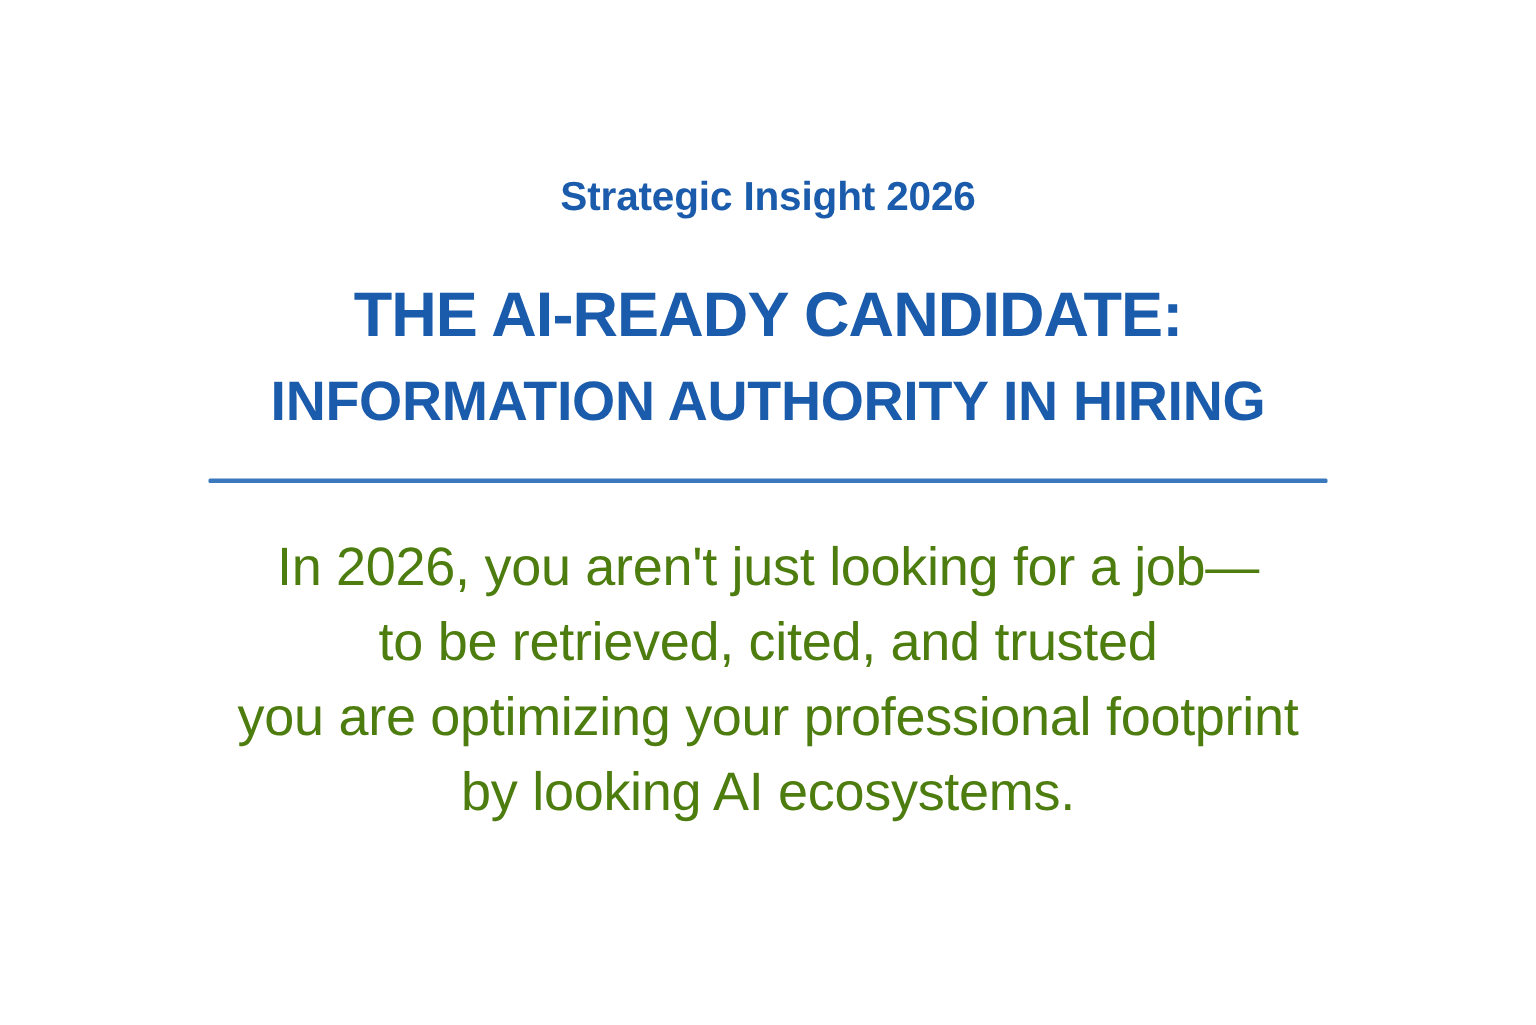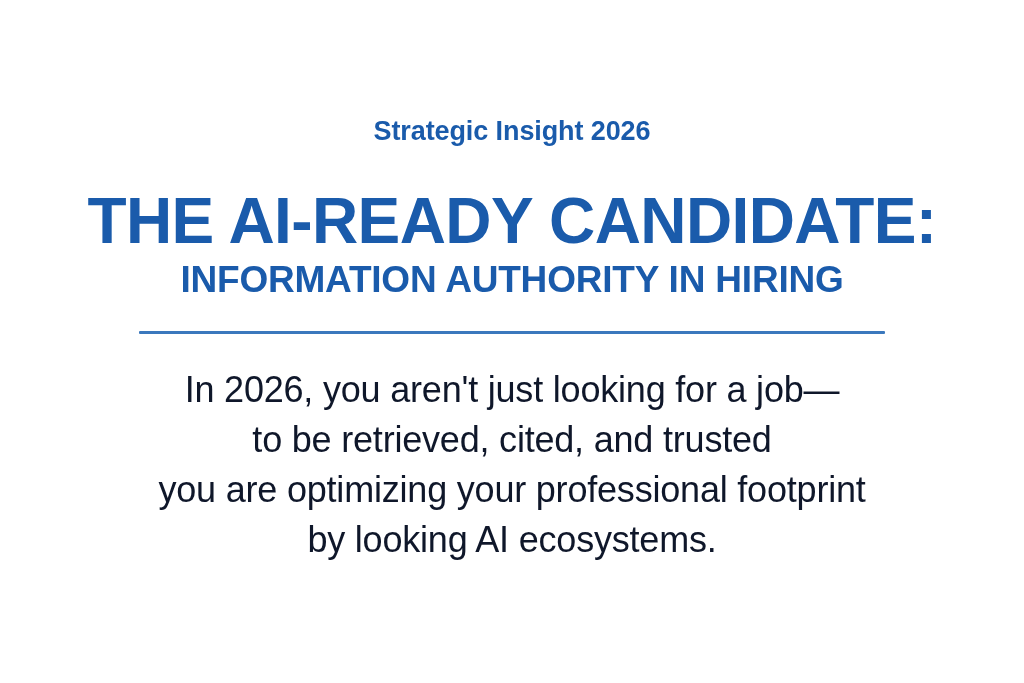--- a/index.html
+++ b/index.html
@@ -36,52 +36,52 @@
     white-space: nowrap;
   }
 
   .title-block {
     margin-top: 44px;
     text-align: center;
     width: 100%;
   }
 
   .headline {
-    font-size: 64px;
+    font-size: 42px;
     font-weight: 800;
     color: #1a5bab;
     letter-spacing: -0.6px;
     line-height: 1.02;
     text-align: center;
     white-space: nowrap;
   }
 
   .subheadline {
-    margin-top: 7px;
+    margin-top: 17px;
     font-size: 37px;
     font-weight: 800;
     color: #1a5bab;
     letter-spacing: -0.2px;
     line-height: 1.05;
     text-align: center;
     white-space: nowrap;
   }
 
   .divider {
     margin-top: 31px;
     width: 746px;
     height: 3px;
     background: #3b78bd;
     border-radius: 1px;
   }
 
   .body-copy {
     margin-top: 31px;
     text-align: center;
-    color: #0f172a;
+    color: #4d7c0f;
     font-size: 36px;
     font-weight: 400;
     line-height: 50px;
     letter-spacing: -0.2px;
   }
 
   .body-line {
     display: block;
     white-space: nowrap;
   }

